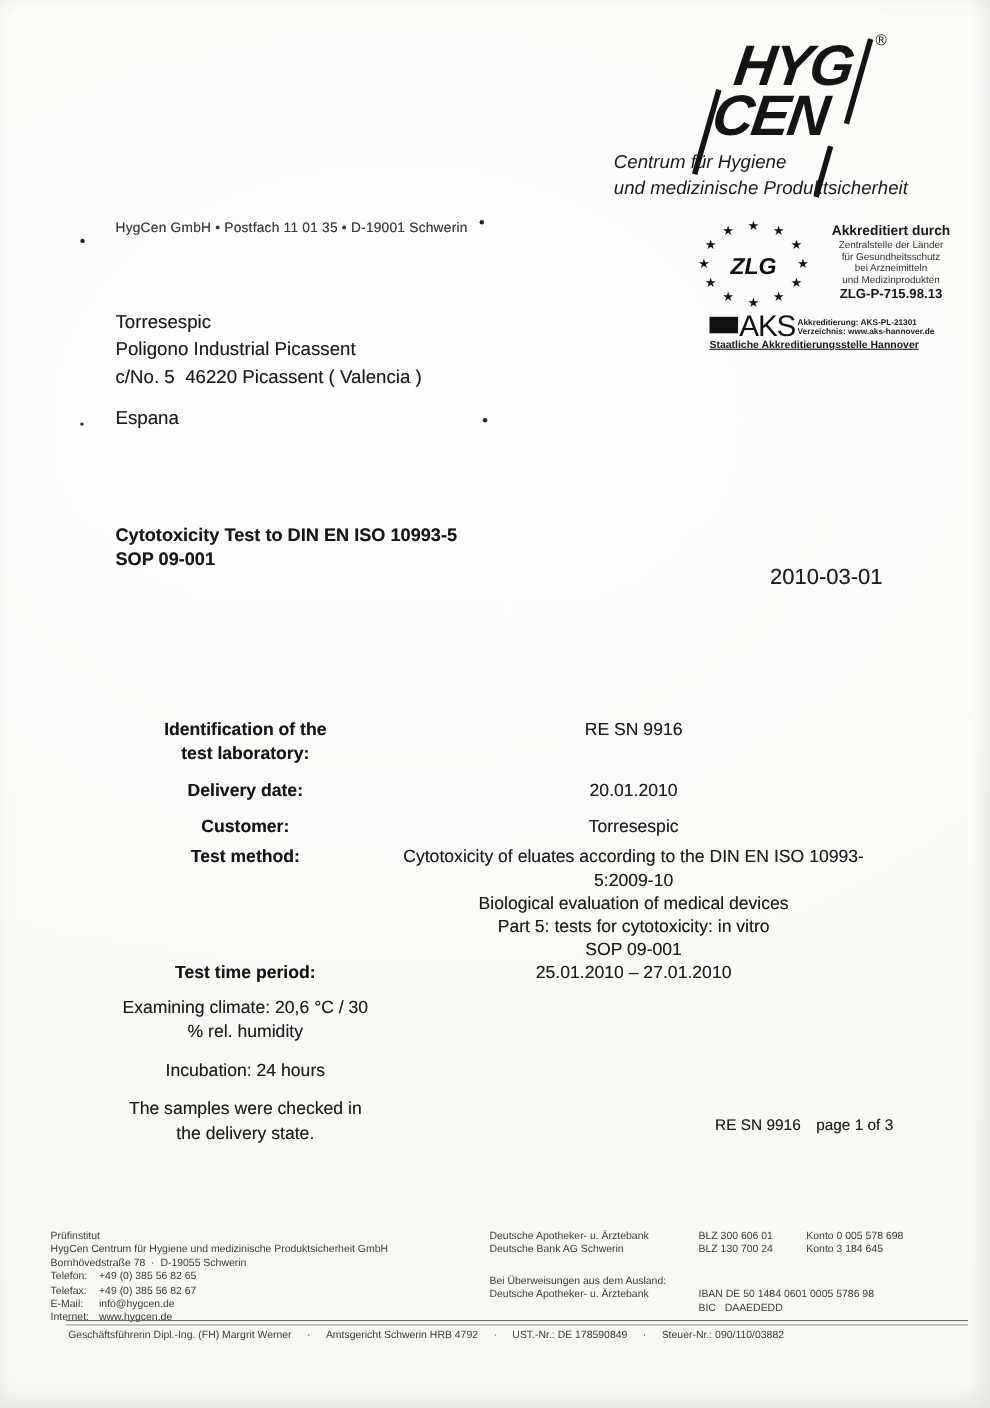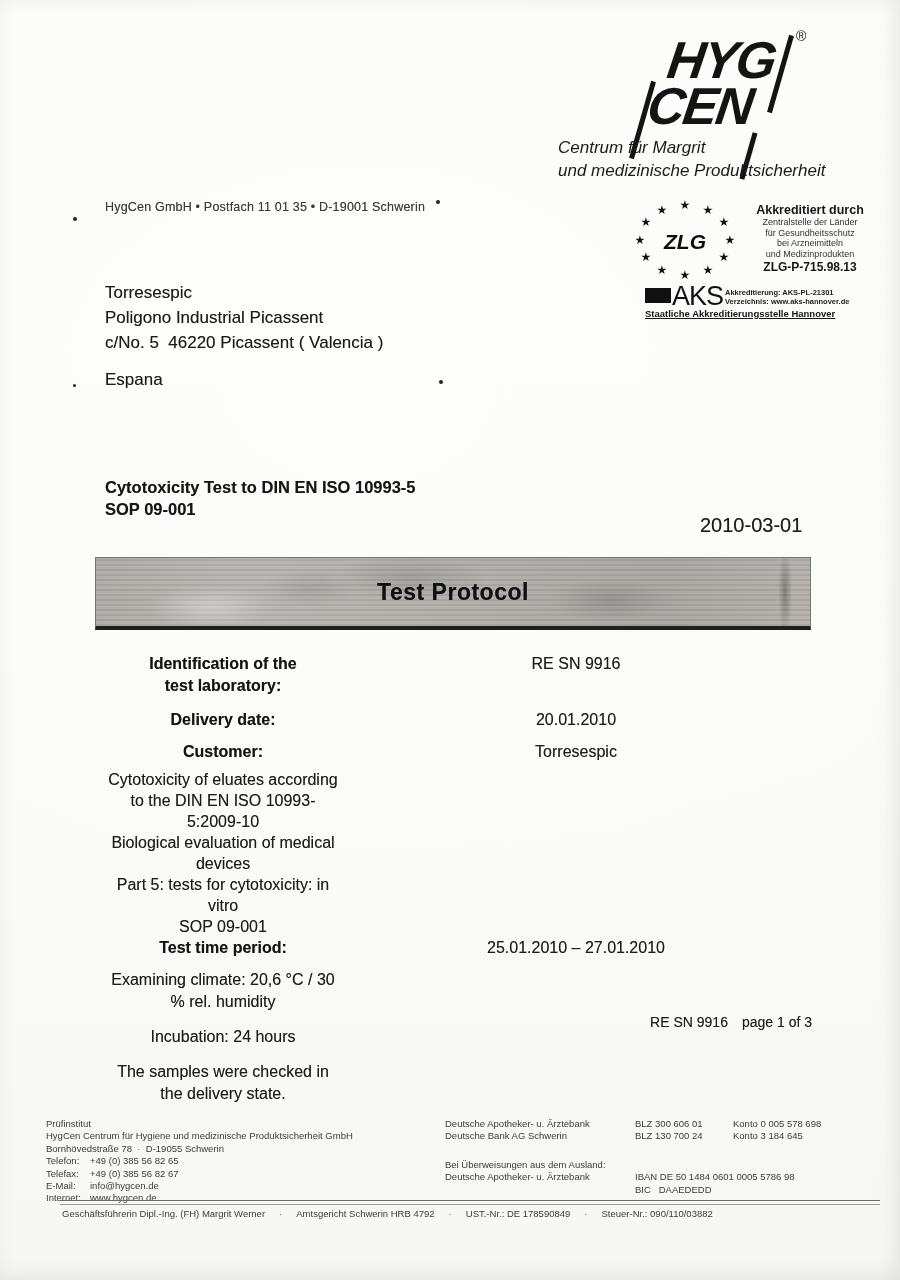--- a/index.html
+++ b/index.html
@@ -96,21 +96,21 @@
 
 <div class="page">
 
   <div class="logo">
     <span class="logo-word logo-w1">HYG</span>
     <span class="logo-bar bar1"></span>
     <span class="logo-reg">®</span>
     <span class="logo-bar bar2"></span>
     <span class="logo-word logo-w2">CEN</span>
     <span class="logo-bar bar3"></span>
-    <div class="logo-sub sub1">Centrum für Margrit</div>
+    <div class="logo-sub sub1">Centrum für Hygiene</div>
     <div class="logo-sub sub2">und medizinische Produktsicherheit</div>
   </div>
 
   <div class="sender soft">HygCen GmbH • Postfach 11 01 35 • D-19001 Schwerin</div>
   <span class="regdot d1"></span>
   <span class="regdot d2"></span>
   <span class="regdot d3"></span>
   <span class="regdot d4"></span>
 
   <svg class="zlg" viewBox="0 0 104 84">
@@ -157,41 +157,39 @@
     <div class="pre">c/No. 5  46220 Picassent ( Valencia )</div>
     <div class="country">Espana</div>
   </div>
 
   <div class="subject soft">
     <div>Cytotoxicity Test to DIN EN ISO 10993-5</div>
     <div>SOP 09-001</div>
   </div>
   <div class="date soft">2010-03-01</div>
 
-  <div class="banner">
-    <span class="banner-title soft">Test Protocol</span>
-  </div>
 
   <div class="details soft">
     <div class="drow mb12">
       <div class="dlabel">
         <span>Identification of the</span><br>
         <span>test laboratory:</span>
       </div>
       <div class="dvalue">RE SN 9916</div>
     </div>
     <div class="drow mb10">
       <div class="dlabel">Delivery date:</div>
       <div class="dvalue">20.01.2010</div>
     </div>
     <div class="drow mb6">
       <div class="dlabel">Customer:</div>
       <div class="dvalue">Torresespic</div>
     </div>
     <div class="drow">
+      <div class="dlabel">Test method:</div>
       <div class="dvalue">
         <div class="vline">Cytotoxicity of eluates according to the DIN EN ISO 10993-</div>
         <div class="vline">5:2009-10</div>
         <div class="vline">Biological evaluation of medical devices</div>
         <div class="vline">Part 5: tests for cytotoxicity: in vitro</div>
         <div class="vline">SOP 09-001</div>
       </div>
     </div>
     <div class="drow mb10">
       <div class="dlabel">Test time period:</div>

